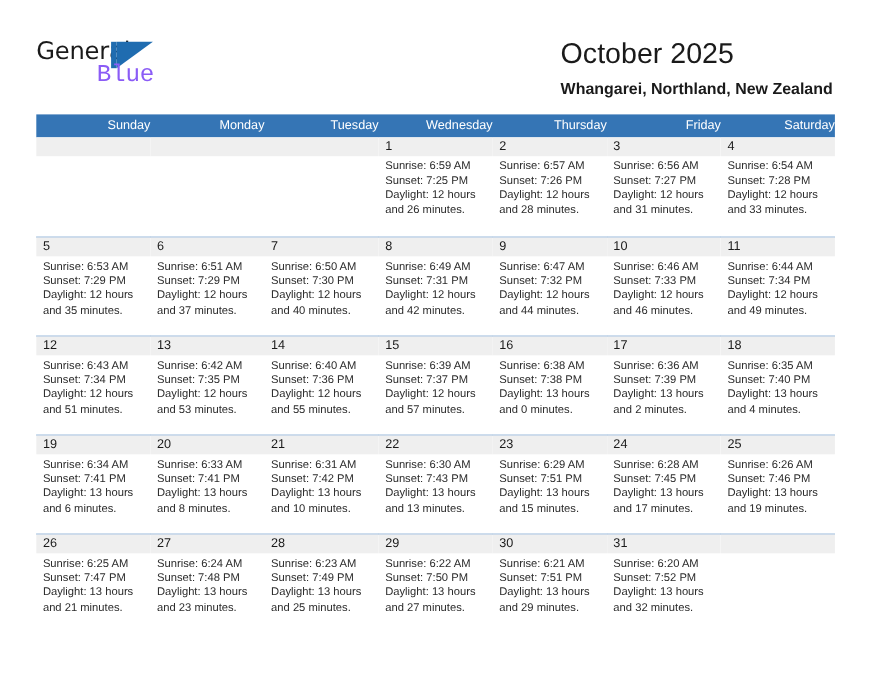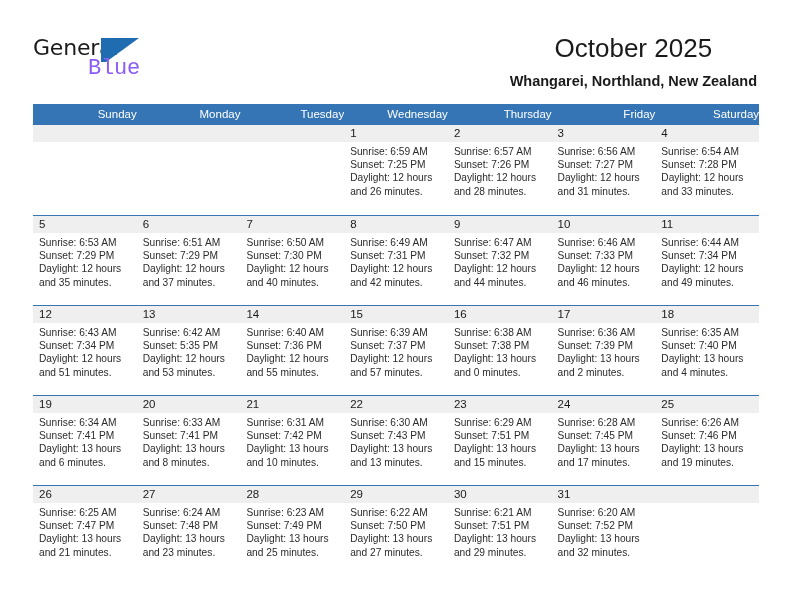--- a/index.html
+++ b/index.html
@@ -80,21 +80,21 @@
     width: 0;
     height: 0;
     border-left: 33px solid #1f6cb0;
     border-bottom: 24px solid transparent;
   }
 
   .title-block {
     position: absolute;
     right: 35px;
     top: 32px;
-    text-align: center;
+    text-align: left;
   }
   .cal-title {
     font-size: 26px;
     color: #1a1a1a;
     line-height: 32px;
     font-weight: 400;
     white-space: nowrap;
   }
   .cal-subtitle {
     margin-top: 8px;
@@ -348,21 +348,21 @@
               <div>Daylight: 12 hours</div>
               <div>and 51 minutes.</div>
             </div>
           </div>
           <div class="day-cell">
             <div class="day-num-band">
               <span class="day-num">13</span>
             </div>
             <div class="day-info">
               <div>Sunrise: 6:42 AM</div>
-              <div>Sunset: 5:35 PM</div>
+              <div>Sunset: 7:35 PM</div>
               <div>Daylight: 12 hours</div>
               <div>and 53 minutes.</div>
             </div>
           </div>
           <div class="day-cell">
             <div class="day-num-band">
               <span class="day-num">14</span>
             </div>
             <div class="day-info">
               <div>Sunrise: 6:40 AM</div>

